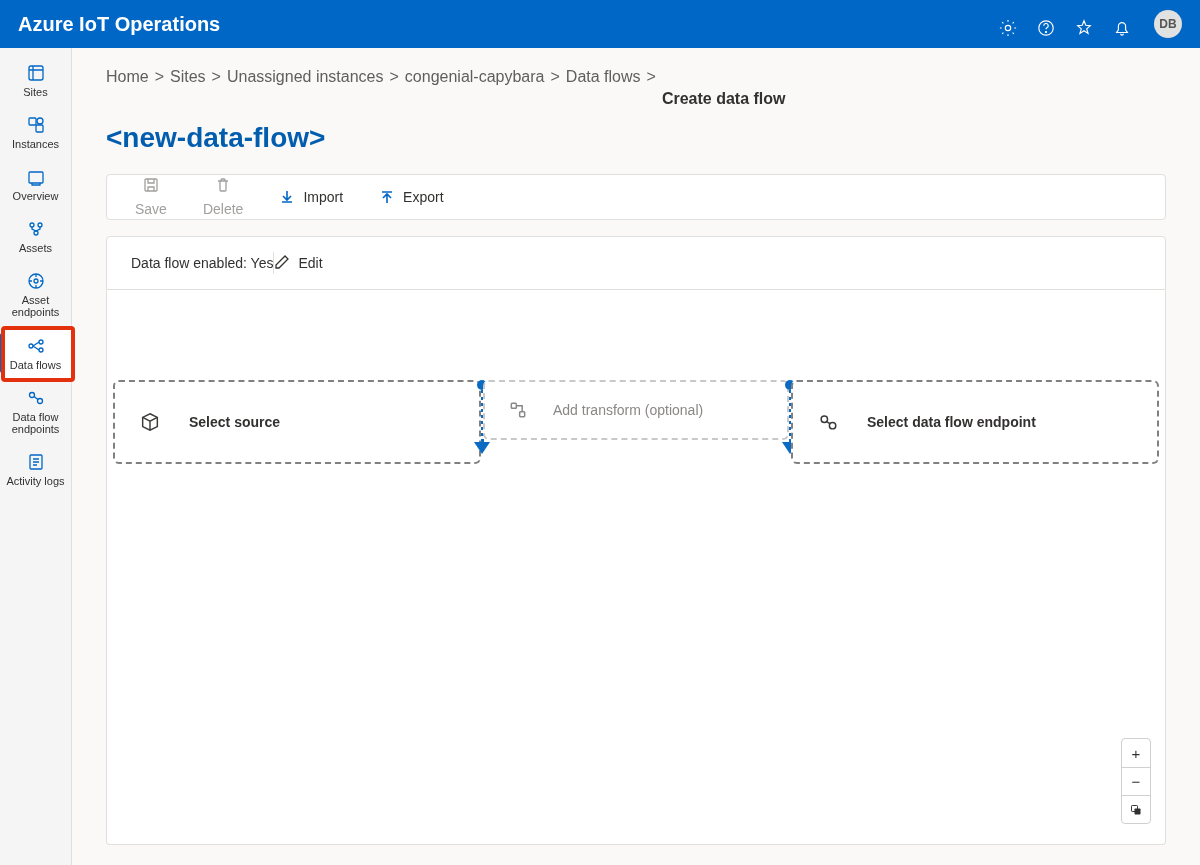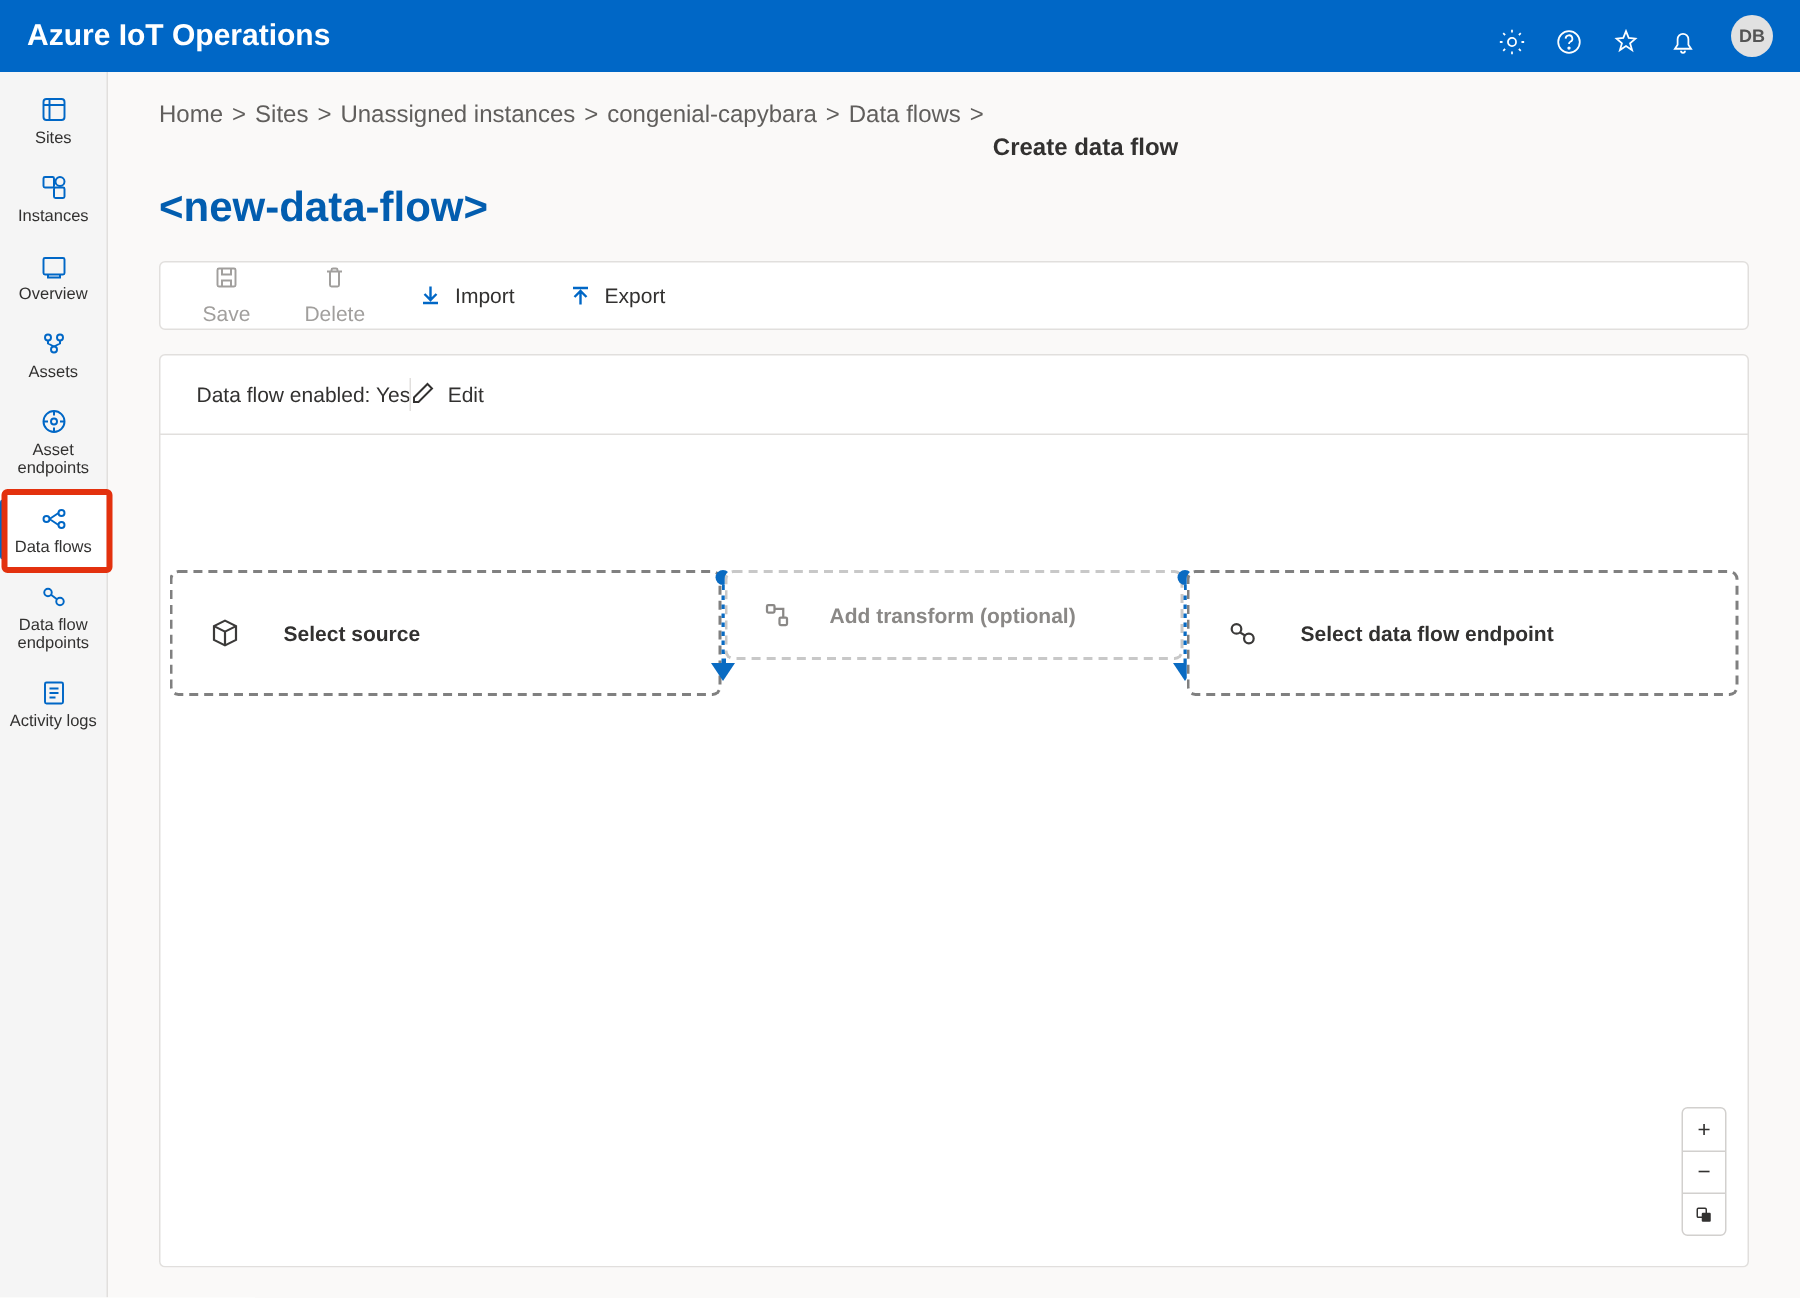--- a/index.html
+++ b/index.html
@@ -201,21 +201,21 @@
     border-radius: 6px;
     display: flex;
     align-items: center;
     padding-left: 24px;
     gap: 28px;
     background: #fff;
     cursor: pointer;
     position: relative;
   }
   .node.optional { border-color: #c8c8c8; width: 306px; height: 60px; padding-left: 22px; gap: 24px; }
-  .node.optional .node-label { color: #8a8886; font-size: 14px; font-weight: 700; }
+  .node.optional .node-label { color: #8a8886; font-size: 14px; font-weight: 400; }
   .node-icon { width: 22px; height: 22px; color: #3b3a39; display:flex; align-items:center; justify-content:center; }
   .node.optional .node-icon { color: #8a8886; }
   .node-label { font-size: 14px; font-weight: 600; color: #323130; }
   .connector {
     position: relative;
     height: 74px;
     width: 2px;
     display: flex;
     flex-direction: column;
     align-items: center;

